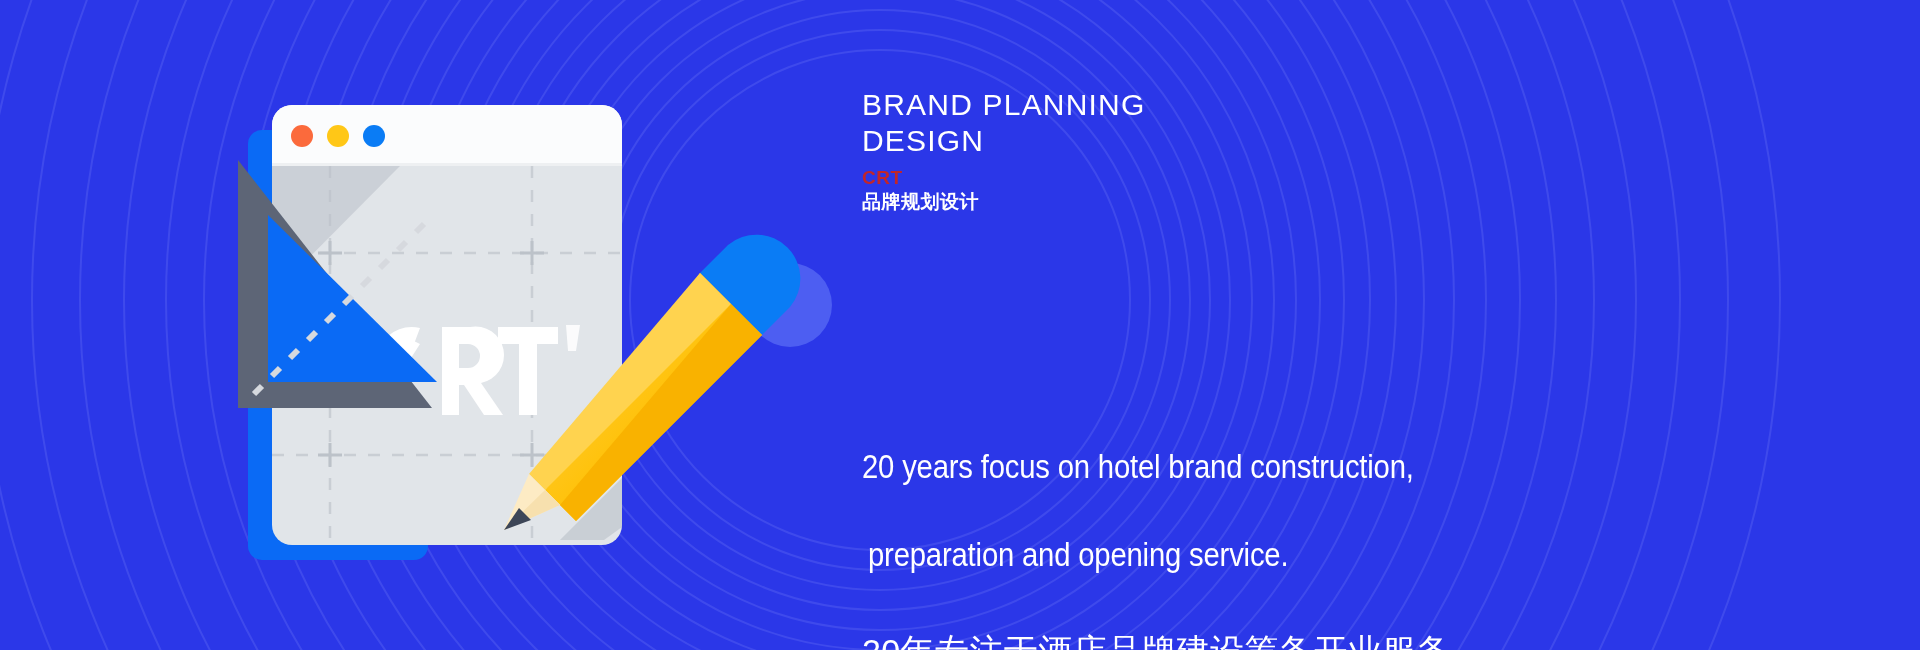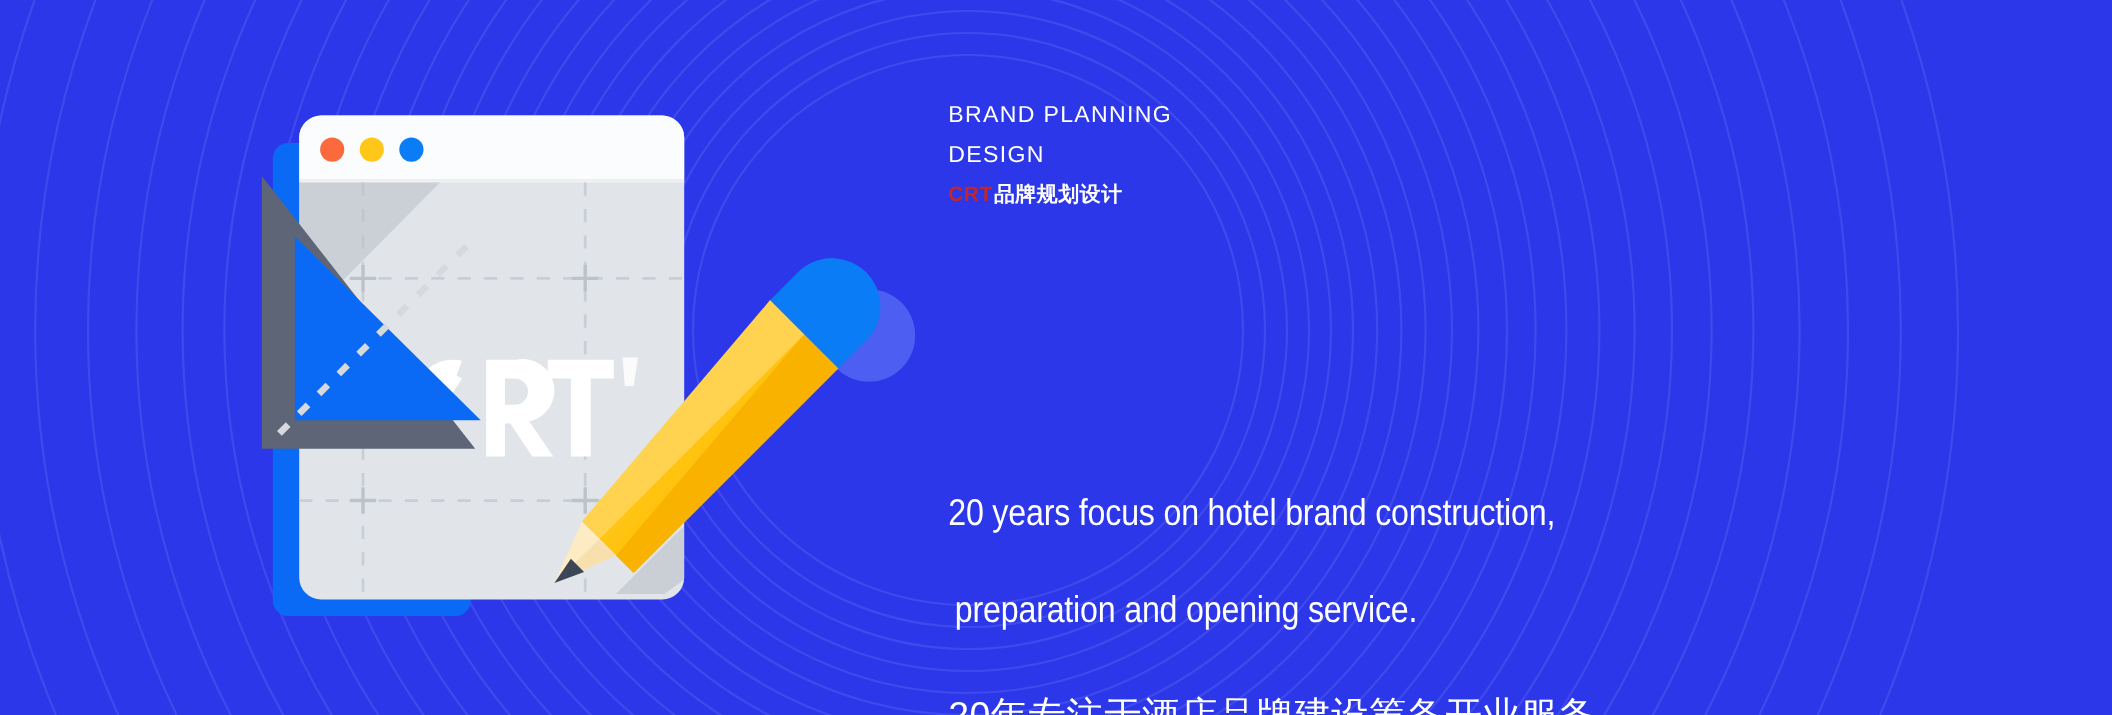--- a/index.html
+++ b/index.html
@@ -44,34 +44,35 @@
   }
 
   .heading-group {
     position: absolute;
     left: 0;
     top: 87px;
     width: 640px;
   }
   .heading-en {
     color: #ffffff;
-    font-size: 21px;
+    font-size: 30px;
     line-height: 36px;
     letter-spacing: 1.2px;
     font-weight: 400;
     white-space: pre-line;
   }
   .heading-cn-row {
     margin-top: 7px;
     font-size: 19px;
     line-height: 24px;
     letter-spacing: 0.5px;
     color: #ffffff;
     display: flex;
     align-items: baseline;
+    flex-direction: column;
   }
   .heading-cn-mark {
     color: #c0262b;
     font-weight: 700;
     letter-spacing: 0.5px;
     margin-right: 1px;
   }
   .heading-cn-text {
     color: #ffffff;
     font-weight: bold;

